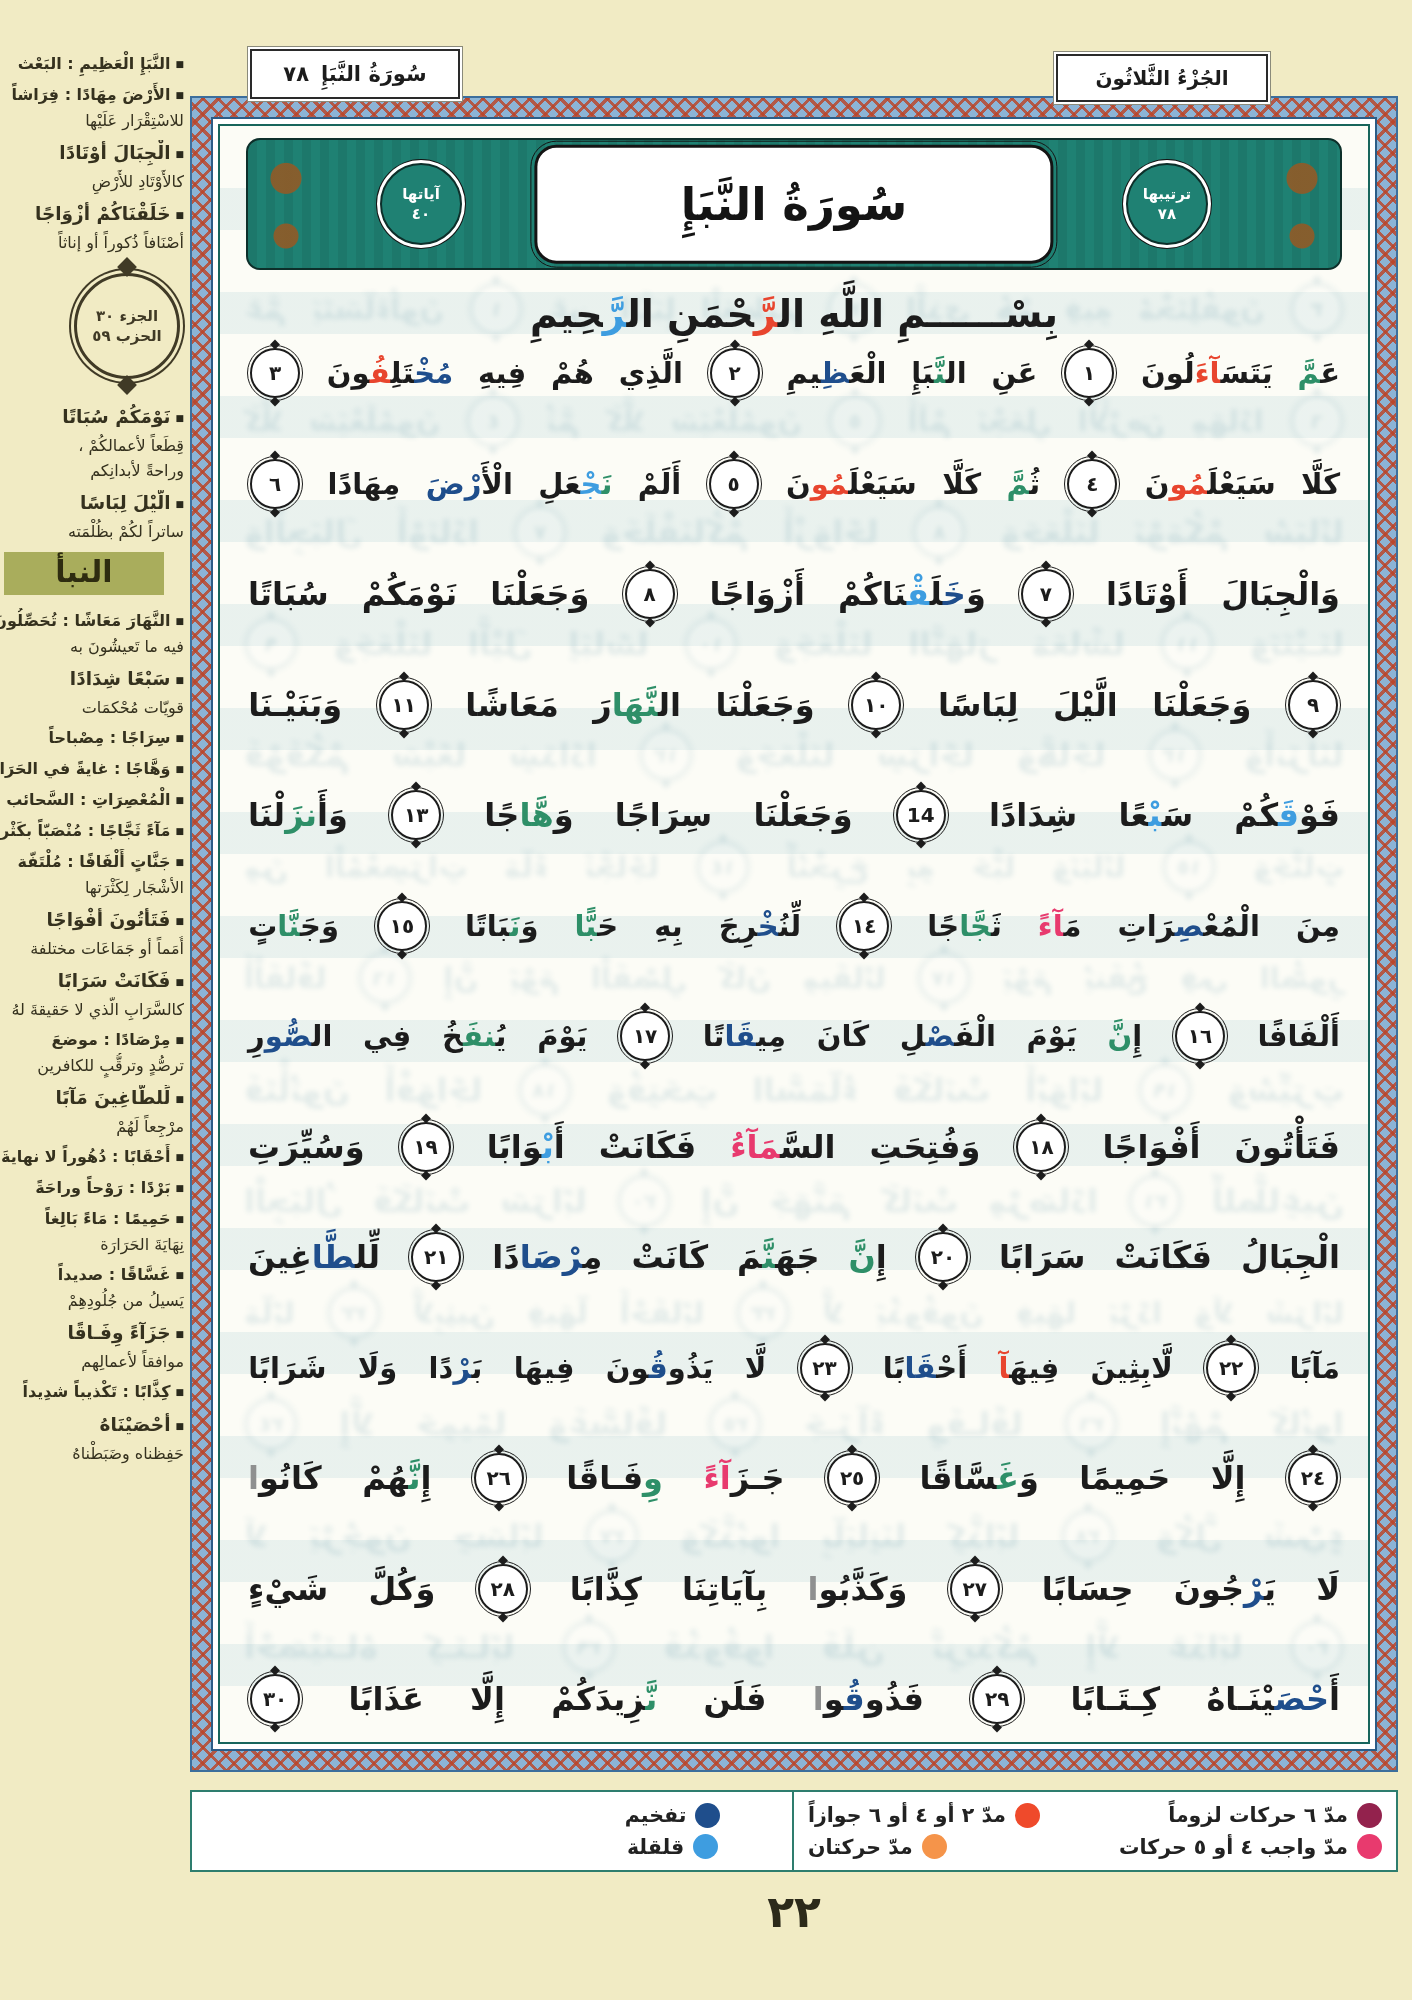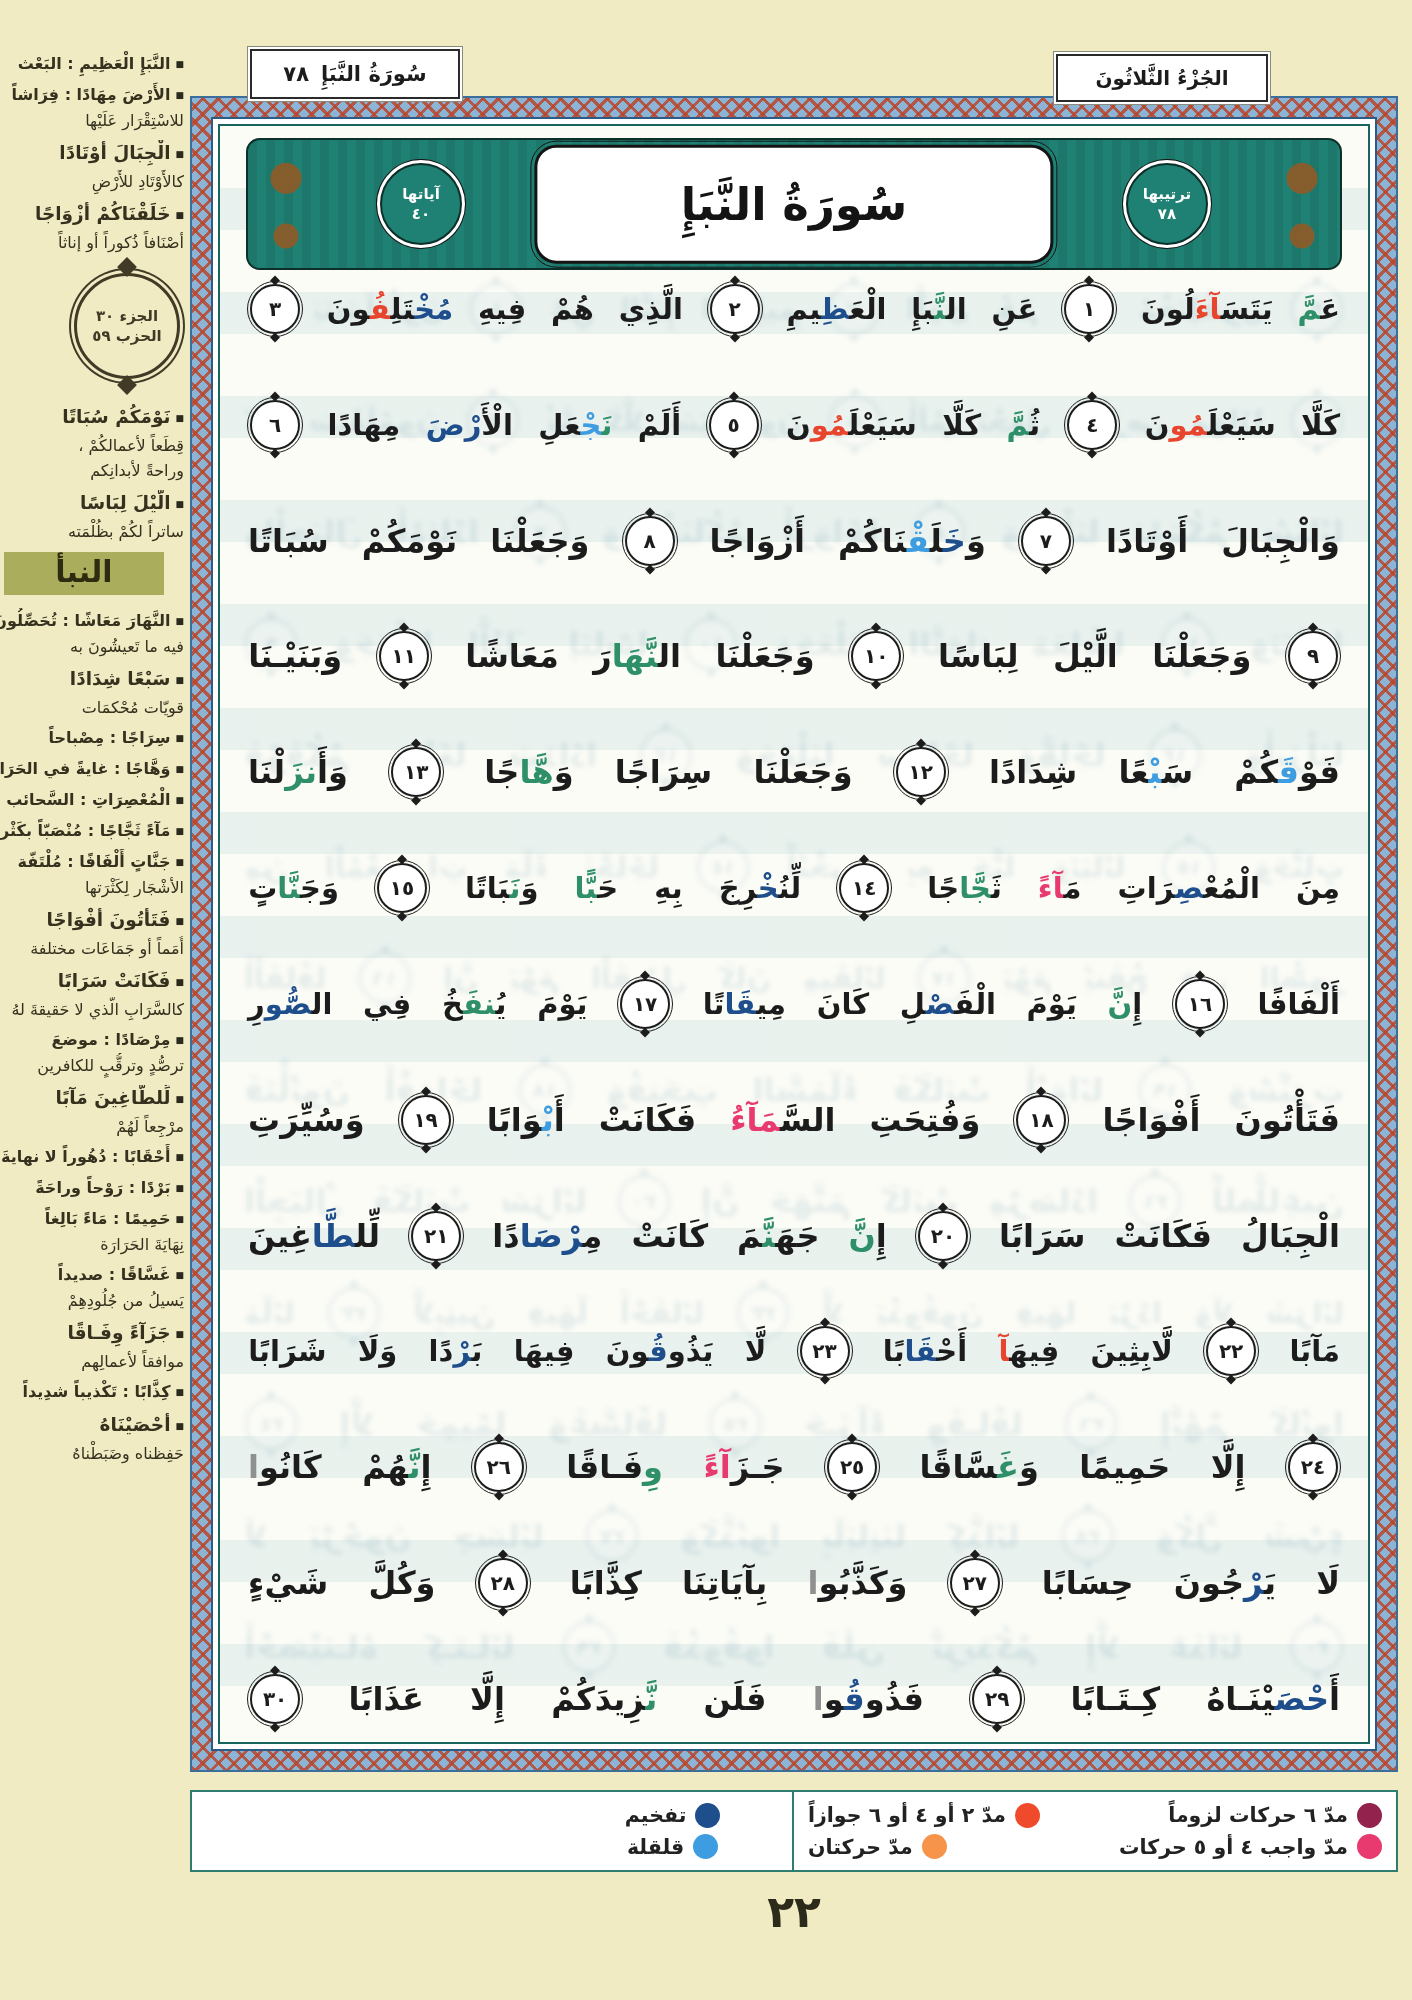--- a/index.html
+++ b/index.html
@@ -328,20 +328,21 @@
         </div>
         <div class="cartouche">
           <span class="stitle">سُورَةُ النَّبَإِ</span>
         </div>
         <div class="tcircle cleft">
           <span>آياتها</span>
           <span>٤٠</span>
         </div>
       </div>
 
+      <div class="basmala" id="basmala"><span>بِسْــــــمِ اللَّهِ ال‍</span><span style="color: rgb(232, 69, 46);">‍رَّ‍</span><span>‍حْمَنِ ال‍</span><span style="color: rgb(62, 157, 224);">‍رَّ‍</span><span>‍حِيمِ</span></div>
 
       <div class="lines" id="lines">
           <div class="line tight">
             <span class="word"><span>عَ‍</span><span style="color: rgb(46, 143, 104);">‍مَّ</span></span>
             <span class="word"><span>يَتَسَ‍</span><span style="color: rgb(232, 69, 46);">‍آءَ</span><span>لُونَ</span></span>
             <span class="aya">١</span>
             <span class="word"><span>عَنِ</span></span>
             <span class="word"><span>ال‍</span><span style="color: rgb(46, 143, 104);">‍نَّ‍</span><span>‍بَإِ</span></span>
             <span class="word"><span>الْعَ‍</span><span style="color: rgb(31, 78, 140);">‍ظِ‍</span><span>‍يمِ</span></span>
             <span class="aya">٢</span>
@@ -385,21 +386,21 @@
             <span class="word"><span>وَجَعَلْنَا</span></span>
             <span class="word"><span>ال‍</span><span style="color: rgb(46, 143, 104);">‍نَّهَا</span><span>رَ</span></span>
             <span class="word"><span>مَعَاشًا</span></span>
             <span class="aya">١١</span>
             <span class="word"><span>وَبَنَيْـنَا</span></span>
           </div>
           <div class="line">
             <span class="word"><span>فَوْ</span><span style="color: rgb(62, 157, 224);">قَ‍</span><span>‍كُمْ</span></span>
             <span class="word"><span>سَ‍</span><span style="color: rgb(62, 157, 224);">‍بْ‍</span><span>‍عًا</span></span>
             <span class="word"><span>شِدَادًا</span></span>
-            <span class="aya">١٢</span>
+            <span class="aya">14</span>
             <span class="word"><span>وَجَعَلْنَا</span></span>
             <span class="word"><span>سِرَاجًا</span></span>
             <span class="word"><span>وَ</span><span style="color: rgb(46, 143, 104);">هَّا</span><span>جًا</span></span>
             <span class="aya">١٣</span>
             <span class="word"><span>وَأَ</span><span style="color: rgb(46, 143, 104); text-align: right;">نزَ</span><span>لْنَا</span></span>
           </div>
           <div class="line tight">
             <span class="word"><span>مِنَ</span></span>
             <span class="word"><span>الْمُعْ‍</span><span style="color: rgb(31, 78, 140);">‍صِ‍</span><span>‍رَاتِ</span></span>
             <span class="word"><span>مَ‍</span><span style="color: rgb(232, 58, 110);">‍آءً</span></span>

